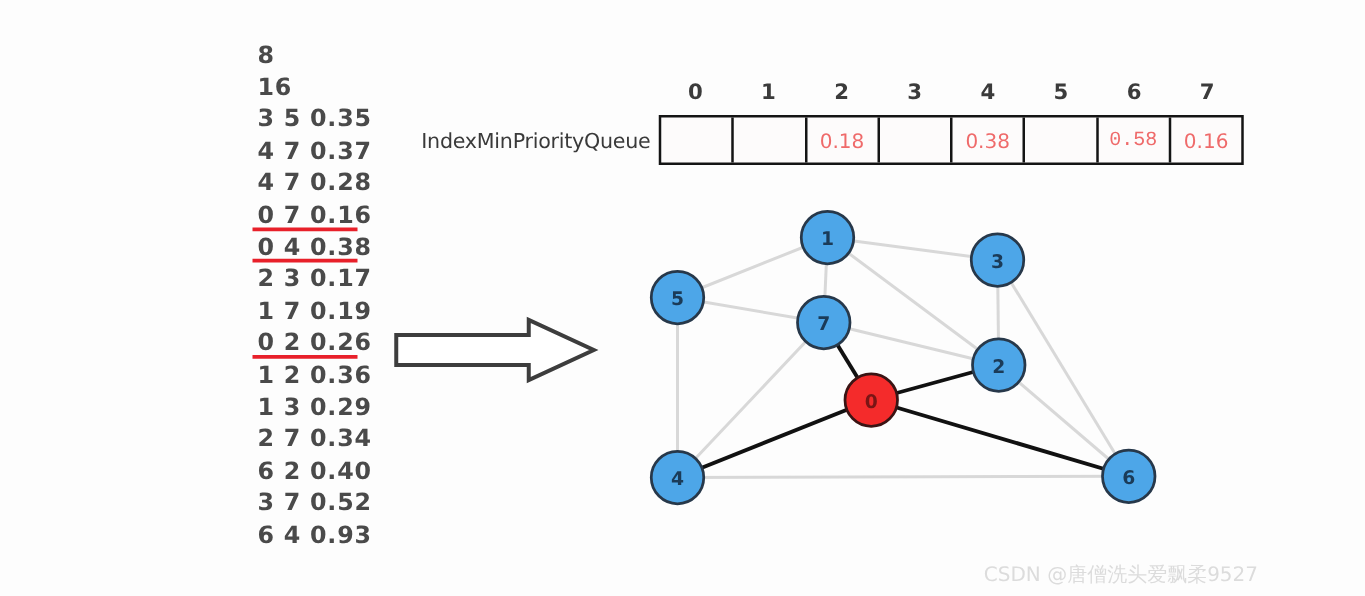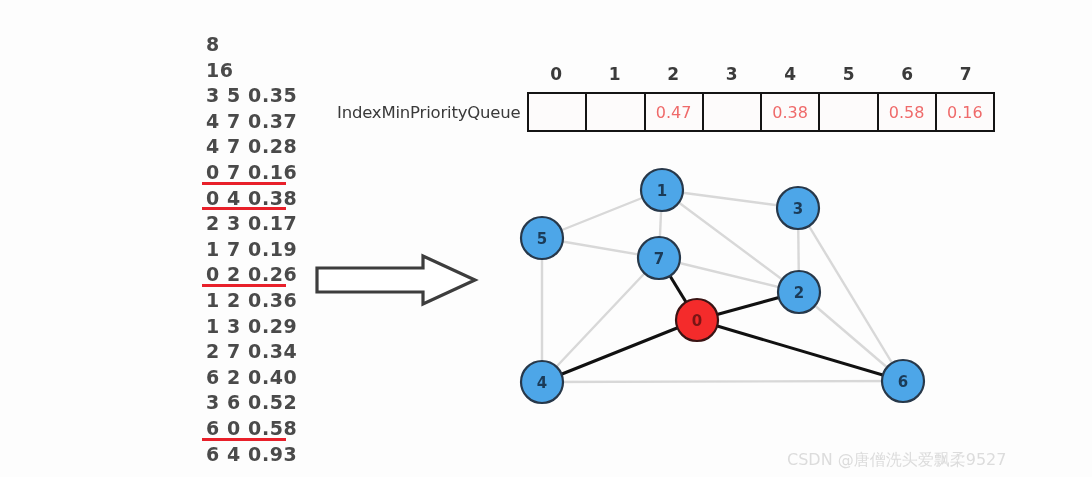--- a/index.html
+++ b/index.html
@@ -142,22 +142,21 @@
     <div class="edge-line">4 7 0.28</div>
     <div class="edge-line hl">0 7 0.16</div>
     <div class="edge-line hl">0 4 0.38</div>
     <div class="edge-line">2 3 0.17</div>
     <div class="edge-line">1 7 0.19</div>
     <div class="edge-line hl">0 2 0.26</div>
     <div class="edge-line">1 2 0.36</div>
     <div class="edge-line">1 3 0.29</div>
     <div class="edge-line">2 7 0.34</div>
     <div class="edge-line">6 2 0.40</div>
-    <div class="edge-line">3 6 0.52</div>
-    <div class="edge-line hl">6 0 0.58</div>
+    <div class="edge-line">3 7 0.52</div>
     <div class="edge-line">6 4 0.93</div>
   </div>
 
 <svg id="arrow" viewBox="0 0 166 56">
   <polygon points="4,16 110,16 110,4 162,28 110,52 110,40 4,40" fill="#ffffff" stroke="#3d3d3d" stroke-width="3.2" stroke-linejoin="miter"></polygon>
 </svg>
 
 <div id="pq-label">IndexMinPriorityQueue</div>
 <div id="pq-indices">
     <div class="idx">0</div>
@@ -165,25 +164,25 @@
     <div class="idx">2</div>
     <div class="idx">3</div>
     <div class="idx">4</div>
     <div class="idx">5</div>
     <div class="idx">6</div>
     <div class="idx">7</div>
   </div>
 <div id="pq-table">
     <div class="cell" style="color: rgb(239, 106, 106);"></div>
     <div class="cell" style="color: rgb(239, 106, 106);"></div>
-    <div class="cell" style="color: rgb(239, 106, 106);">0.47</div>
+    <div class="cell" style="color: rgb(239, 106, 106);">0.18</div>
     <div class="cell" style="color: rgb(239, 106, 106);"></div>
     <div class="cell" style="color: rgb(239, 106, 106); text-align: right;">0.38</div>
     <div class="cell" style="color: rgb(239, 106, 106);"></div>
-    <div class="cell" style="color: rgb(239, 106, 106);">0.58</div>
+    <div class="cell" style="color: rgb(239, 106, 106); font-family: Liberation Mono, monospace;">0.58</div>
     <div class="cell" style="color: rgb(239, 106, 106);">0.16</div>
   </div>
 
 <svg id="graph" viewBox="0 0 1092 477">
   <g id="graph-edges">
       <line x1="542" y1="382" x2="542" y2="238" class="edge"></line>
       <line x1="542" y1="382" x2="659" y2="258" class="edge"></line>
       <line x1="542" y1="238" x2="659" y2="258" class="edge"></line>
       <line x1="697" y1="320" x2="659" y2="258" class="edge tree"></line>
       <line x1="662" y1="190" x2="542" y2="238" class="edge"></line>

